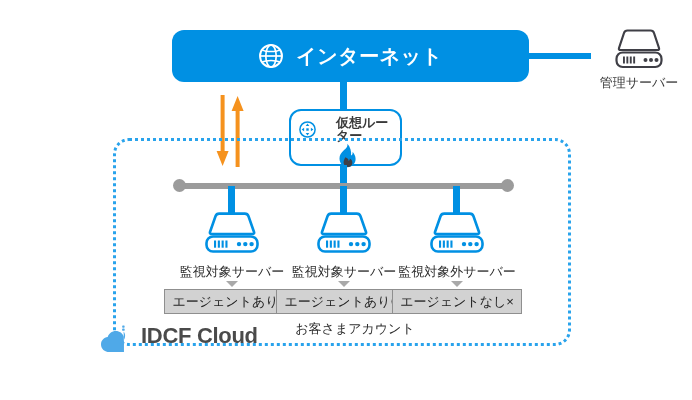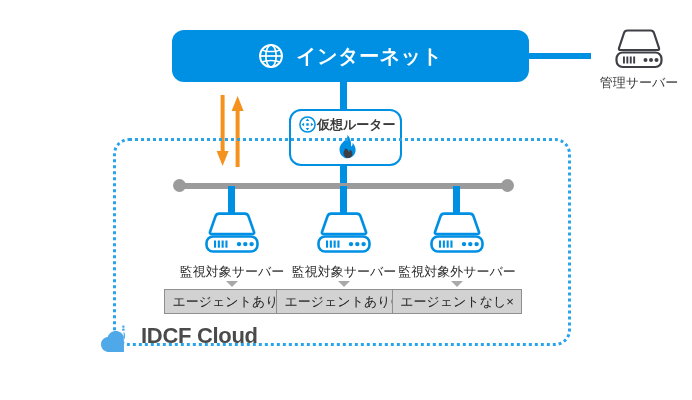--- a/index.html
+++ b/index.html
@@ -72,21 +72,21 @@
 
   
   #virtual-router {
     left: 289px; top: 109px; width: 113px; height: 57px;
     border: 2.5px solid #0090e3;
     border-radius: 12px;
     background: #ffffff;
     box-sizing: border-box;
   }
   #vr-head {
-    display: flex; align-items: center; gap: 1px;
+    display: flex; align-items: center; gap: 20px;
     padding: 5px 0 0 8px;
   }
   #vr-head .label {
     color: #3a3a3a; font-size: 13px; font-weight: bold; line-height: 1;
   }
   .router-icon { width: 17px; height: 17px; display: block; }
   #vr-flame {
     display: flex; justify-content: center; margin-top: 1px;
   }
   .flame-icon { width: 24px; height: 25px; display: block; }
@@ -309,20 +309,21 @@
           <circle cx="49.3" cy="33.1" r="2.2"></circle>
           <circle cx="55.6" cy="33.1" r="2.2"></circle>
         </g>
       </svg>
     </span>
     <span class="node-label">監視対象外サーバー</span>
     <span class="caret"></span>
     <span class="badge">エージェントなし×</span>
   </div>
 
+  <div class="abs" id="account-caption">お客さまアカウント</div>
 
   <div class="abs" id="idcf-logo">
     <span>
       <svg class="cloud-icon" viewBox="0 0 34 30" aria-hidden="true">
         <path d="M9.5 27 C4.6 27 1 23.6 1 19.4 C1 15.6 3.9 12.5 7.7 12.1 C8.6 8.6 11.9 6 15.8 6 C19.6 6 22.8 8.4 23.8 11.7 L23.8 27 Z" fill="#4fa9e8"></path>
         <path d="M23.6 6.5 C24.6 7.6 25.1 9.1 25.1 10.8 C25.1 14.8 22.3 18.1 18.6 18.9 L18.6 27 L23.8 27 L23.8 11 Z" fill="#4fa9e8"></path>
         <g fill="#4fa9e8">
           <rect x="22.2" y="0.5" width="2.4" height="2.2" rx="0.6"></rect>
           <rect x="22.2" y="3.6" width="2.4" height="2.2" rx="0.6"></rect>
         </g>

